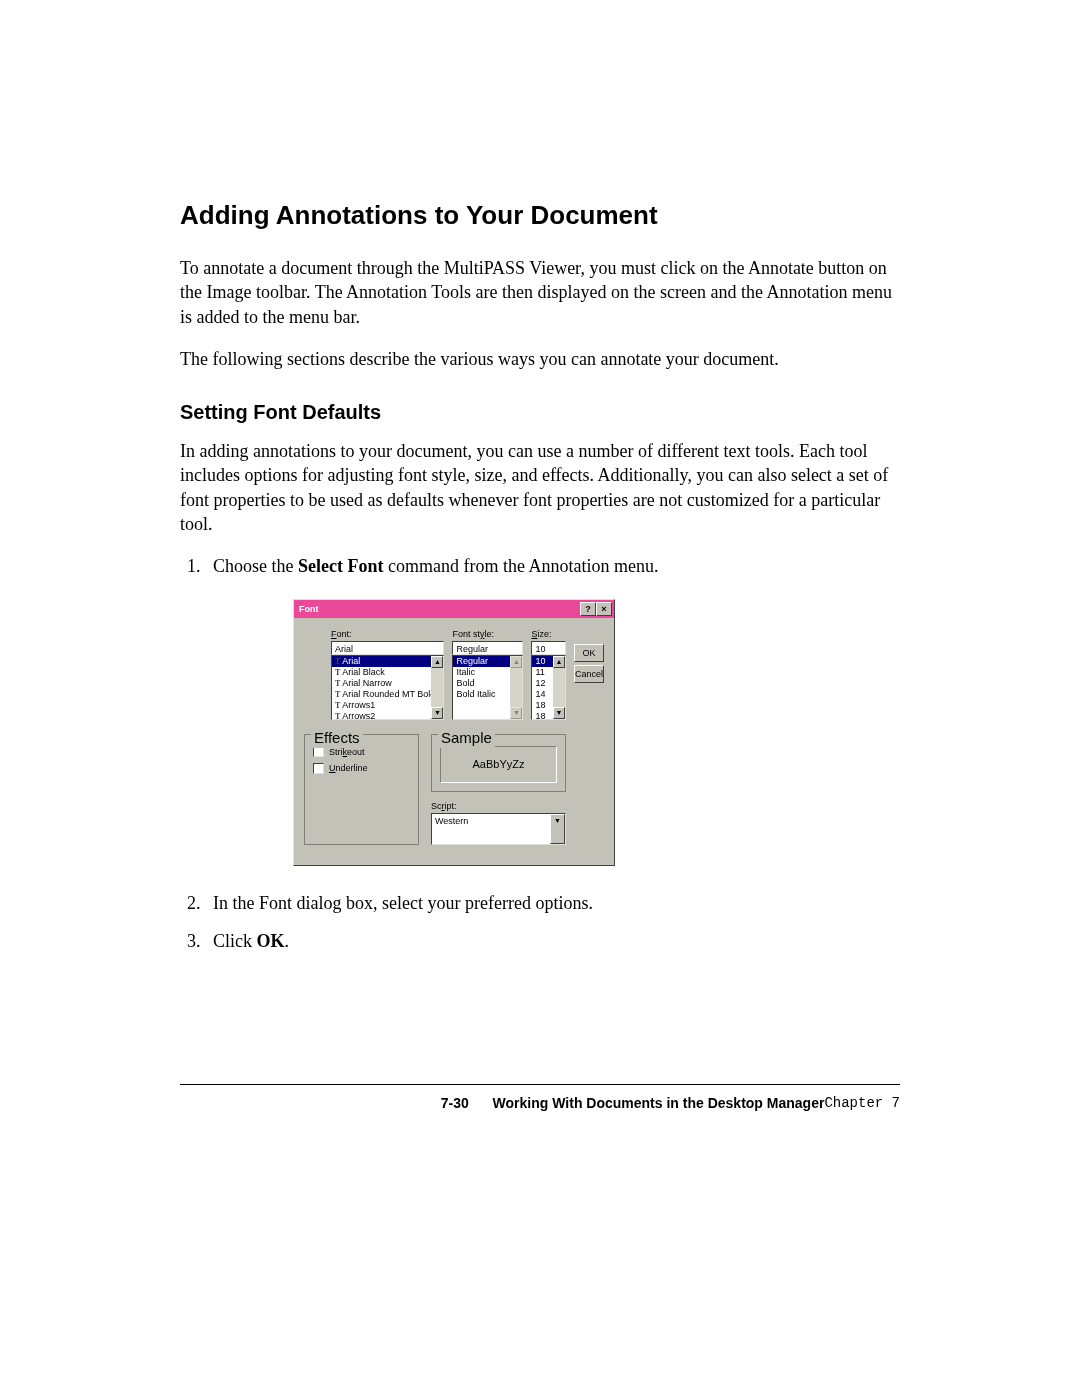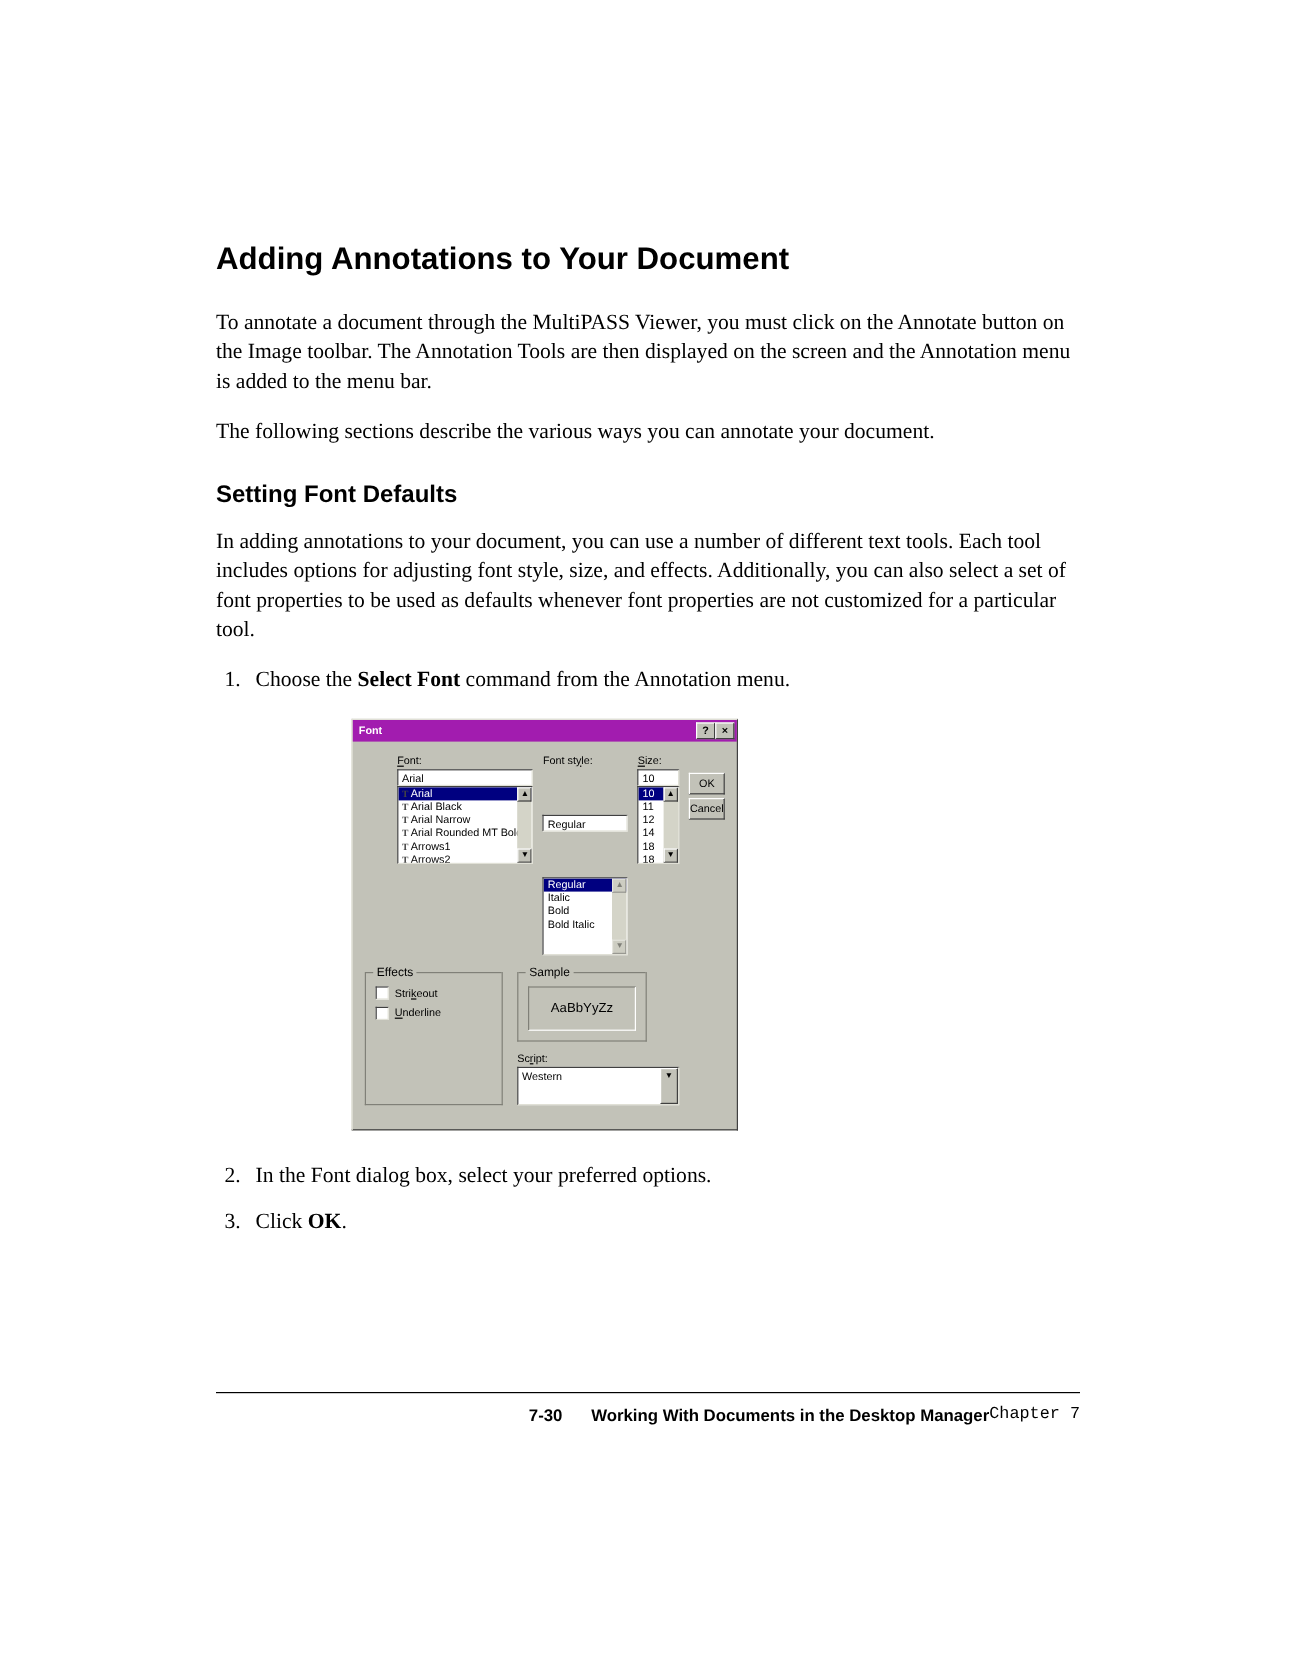--- a/index.html
+++ b/index.html
@@ -50,21 +50,21 @@
     width: 320px;
     background: #c2c2b8;
     font-family: Tahoma, Arial, sans-serif;
     font-size: 9px;
     border-top: 1px solid #e0e0d6;
     border-left: 1px solid #e0e0d6;
     border-right: 1px solid #404040;
     border-bottom: 1px solid #404040;
   }
   .titlebar {
-    background: #a21caf;
+    background: #ec4899;
     color: #ffffff;
     padding: 2px 2px 2px 5px;
     font-weight: bold;
     display: flex;
     justify-content: space-between;
     align-items: center;
   }
   .titlebar-buttons {
     display: flex;
     gap: 0;
@@ -87,21 +87,21 @@
   }
   .dialog-body {
     padding: 10px 10px 20px 10px;
   }
   .top-row {
     display: flex;
     gap: 8px;
   }
   .col { display: flex; flex-direction: column; }
   .col-font { width: 115px; padding-left: 27px; }
-  .col-style { width: 72px; gap: 38px; }
+  .col-style { width: 72px; }
   .col-size { width: 35px; }
   .col-btns { flex: 1; gap: 3px; }
   .lbl {
     font-size: 9px;
     margin-bottom: 1px;
   }
   .underline { text-decoration: underline; }
   .textinput {
     height: 14px;
     background: #ffffff;
@@ -178,32 +178,32 @@
     position: relative;
     padding: 12px 8px 8px 8px;
     box-sizing: border-box;
   }
   .groupbox .legend {
     position: absolute;
     top: -6px;
     left: 6px;
     background: #c2c2b8;
     padding: 0 3px;
-    font-size: 10px;
+    font-size: 15px;
   }
   .groupbox::before {
     content: '';
     position: absolute;
     top: 0;
     left: 0;
     right: 0;
     border-top: 1px solid #808078;
   }
   .grp-effects { width: 115px; }
-  .grp-sample { width: 108px; }
+  .grp-sample { width: 135px; }
   .checkbox-row { display: flex; align-items: center; gap: 5px; margin-bottom: 4px; }
   .checkbox {
     width: 11px; height: 11px;
     background: #ffffff;
     border-top: 1px solid #404040;
     border-left: 1px solid #404040;
     border-right: 1px solid #e0e0d6;
     border-bottom: 1px solid #e0e0d6;
     box-sizing: border-box;
   }

